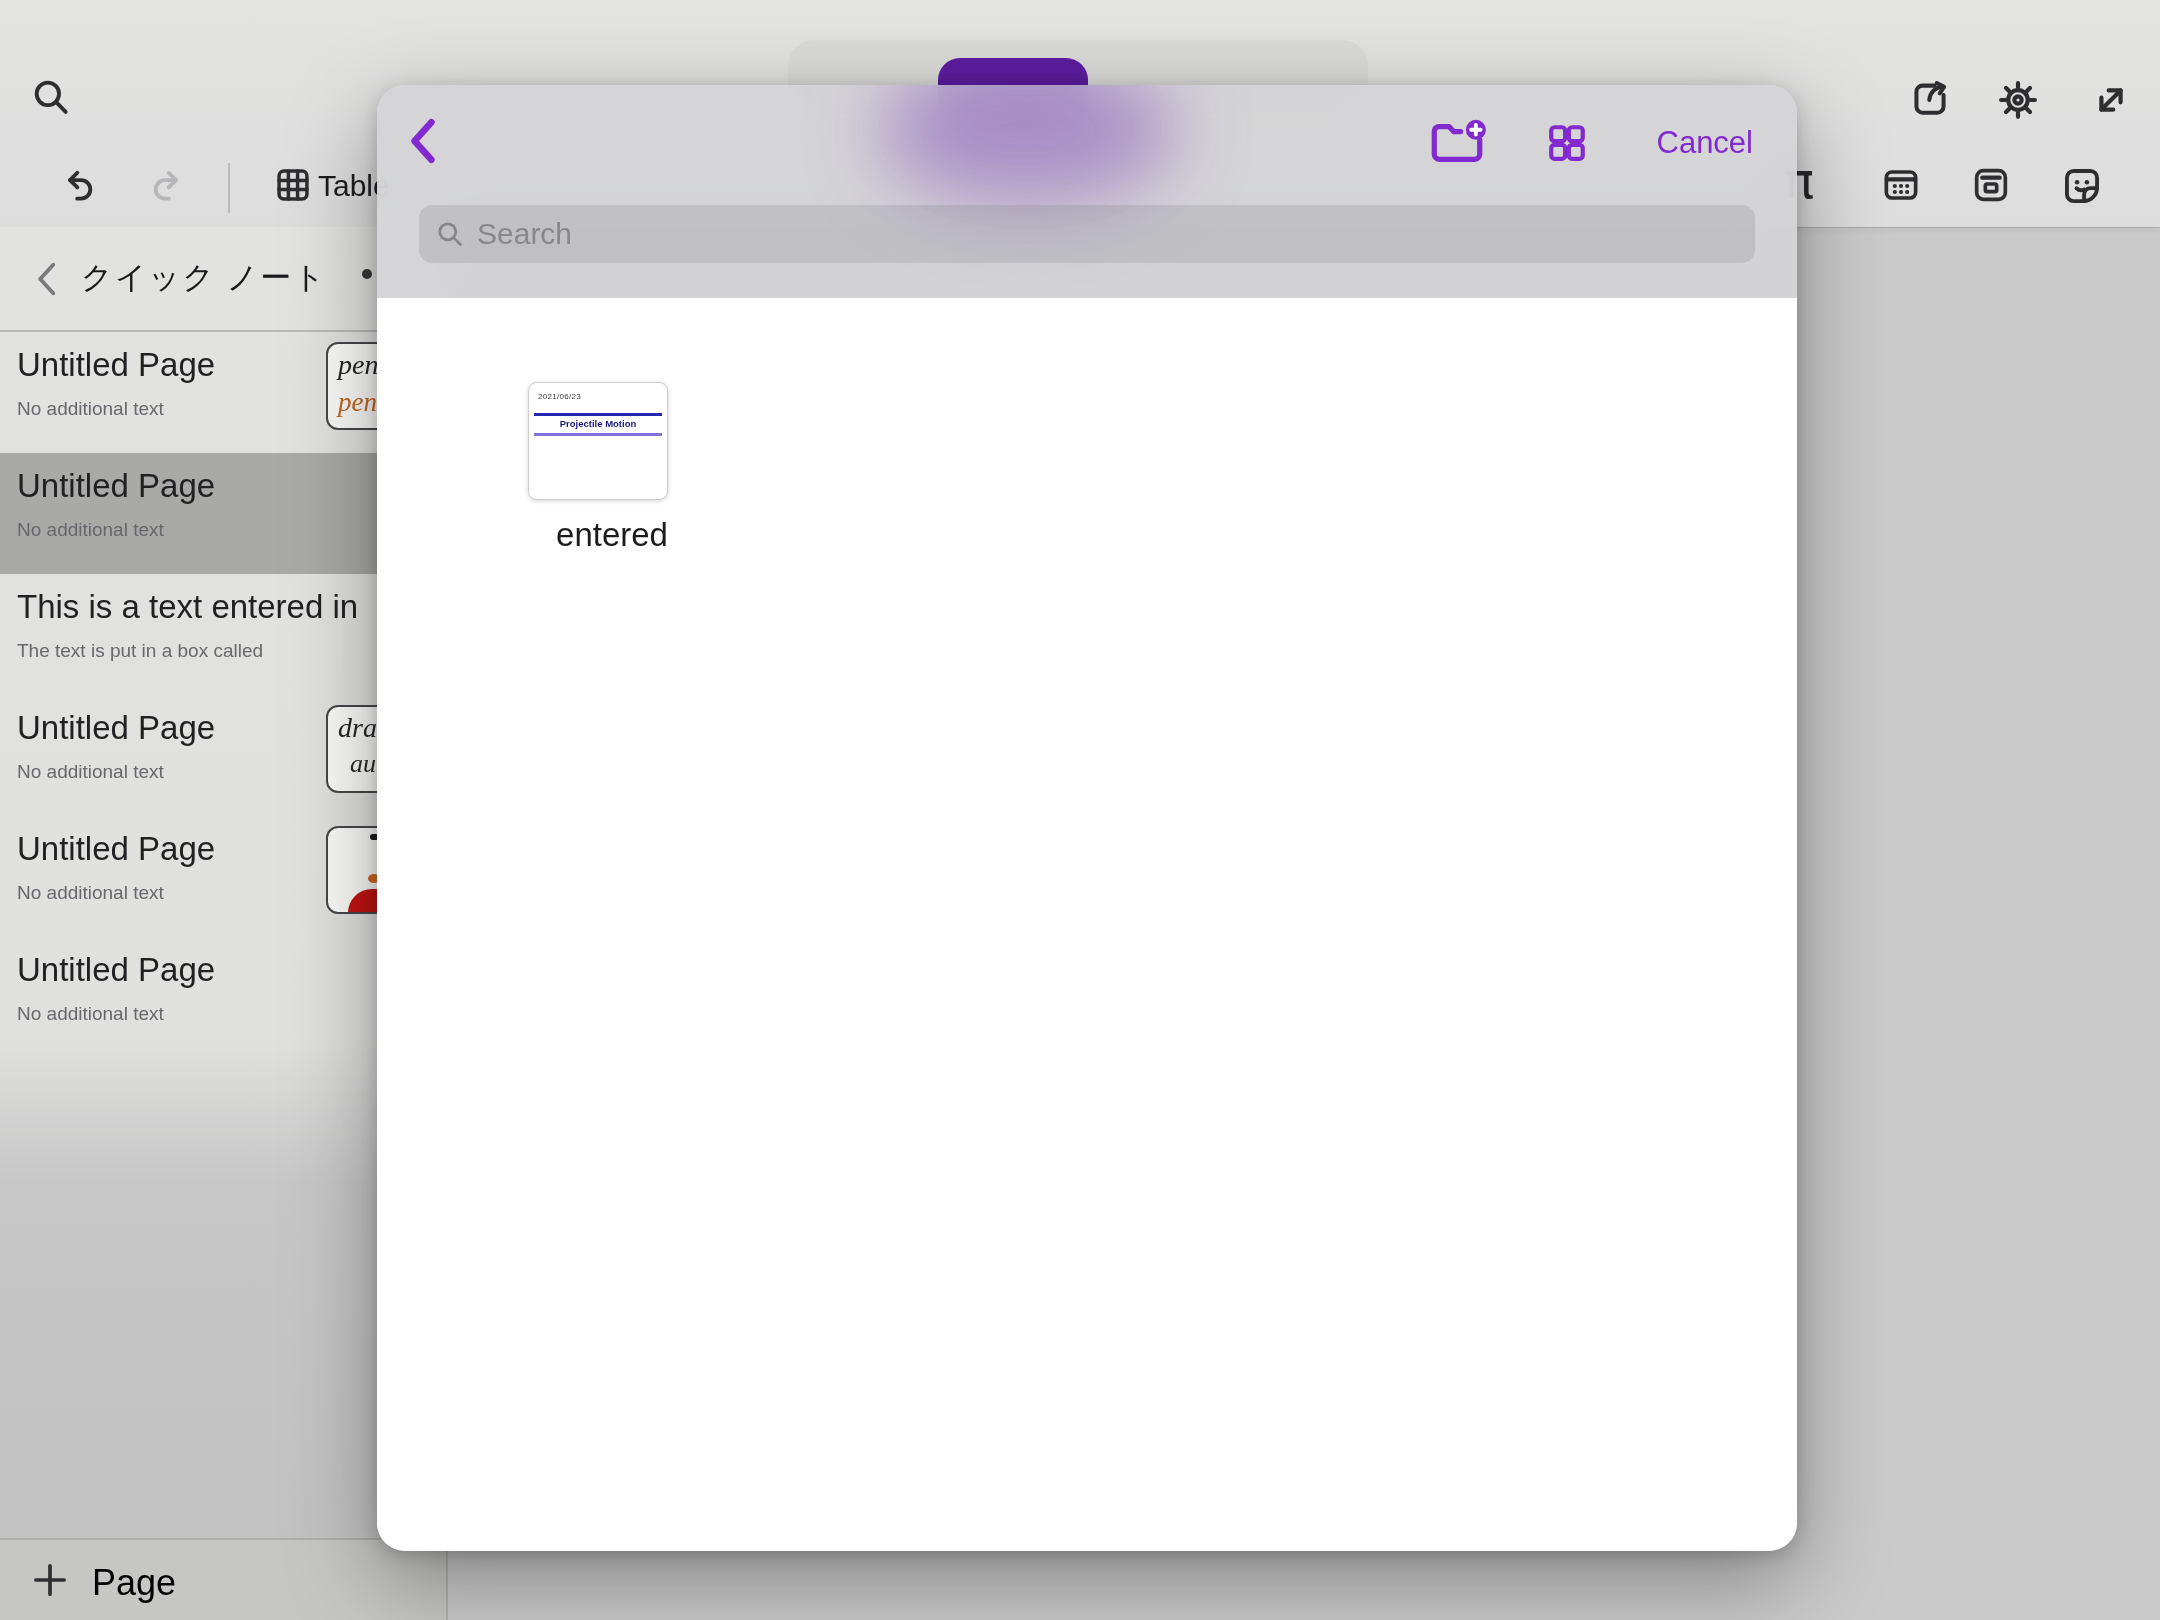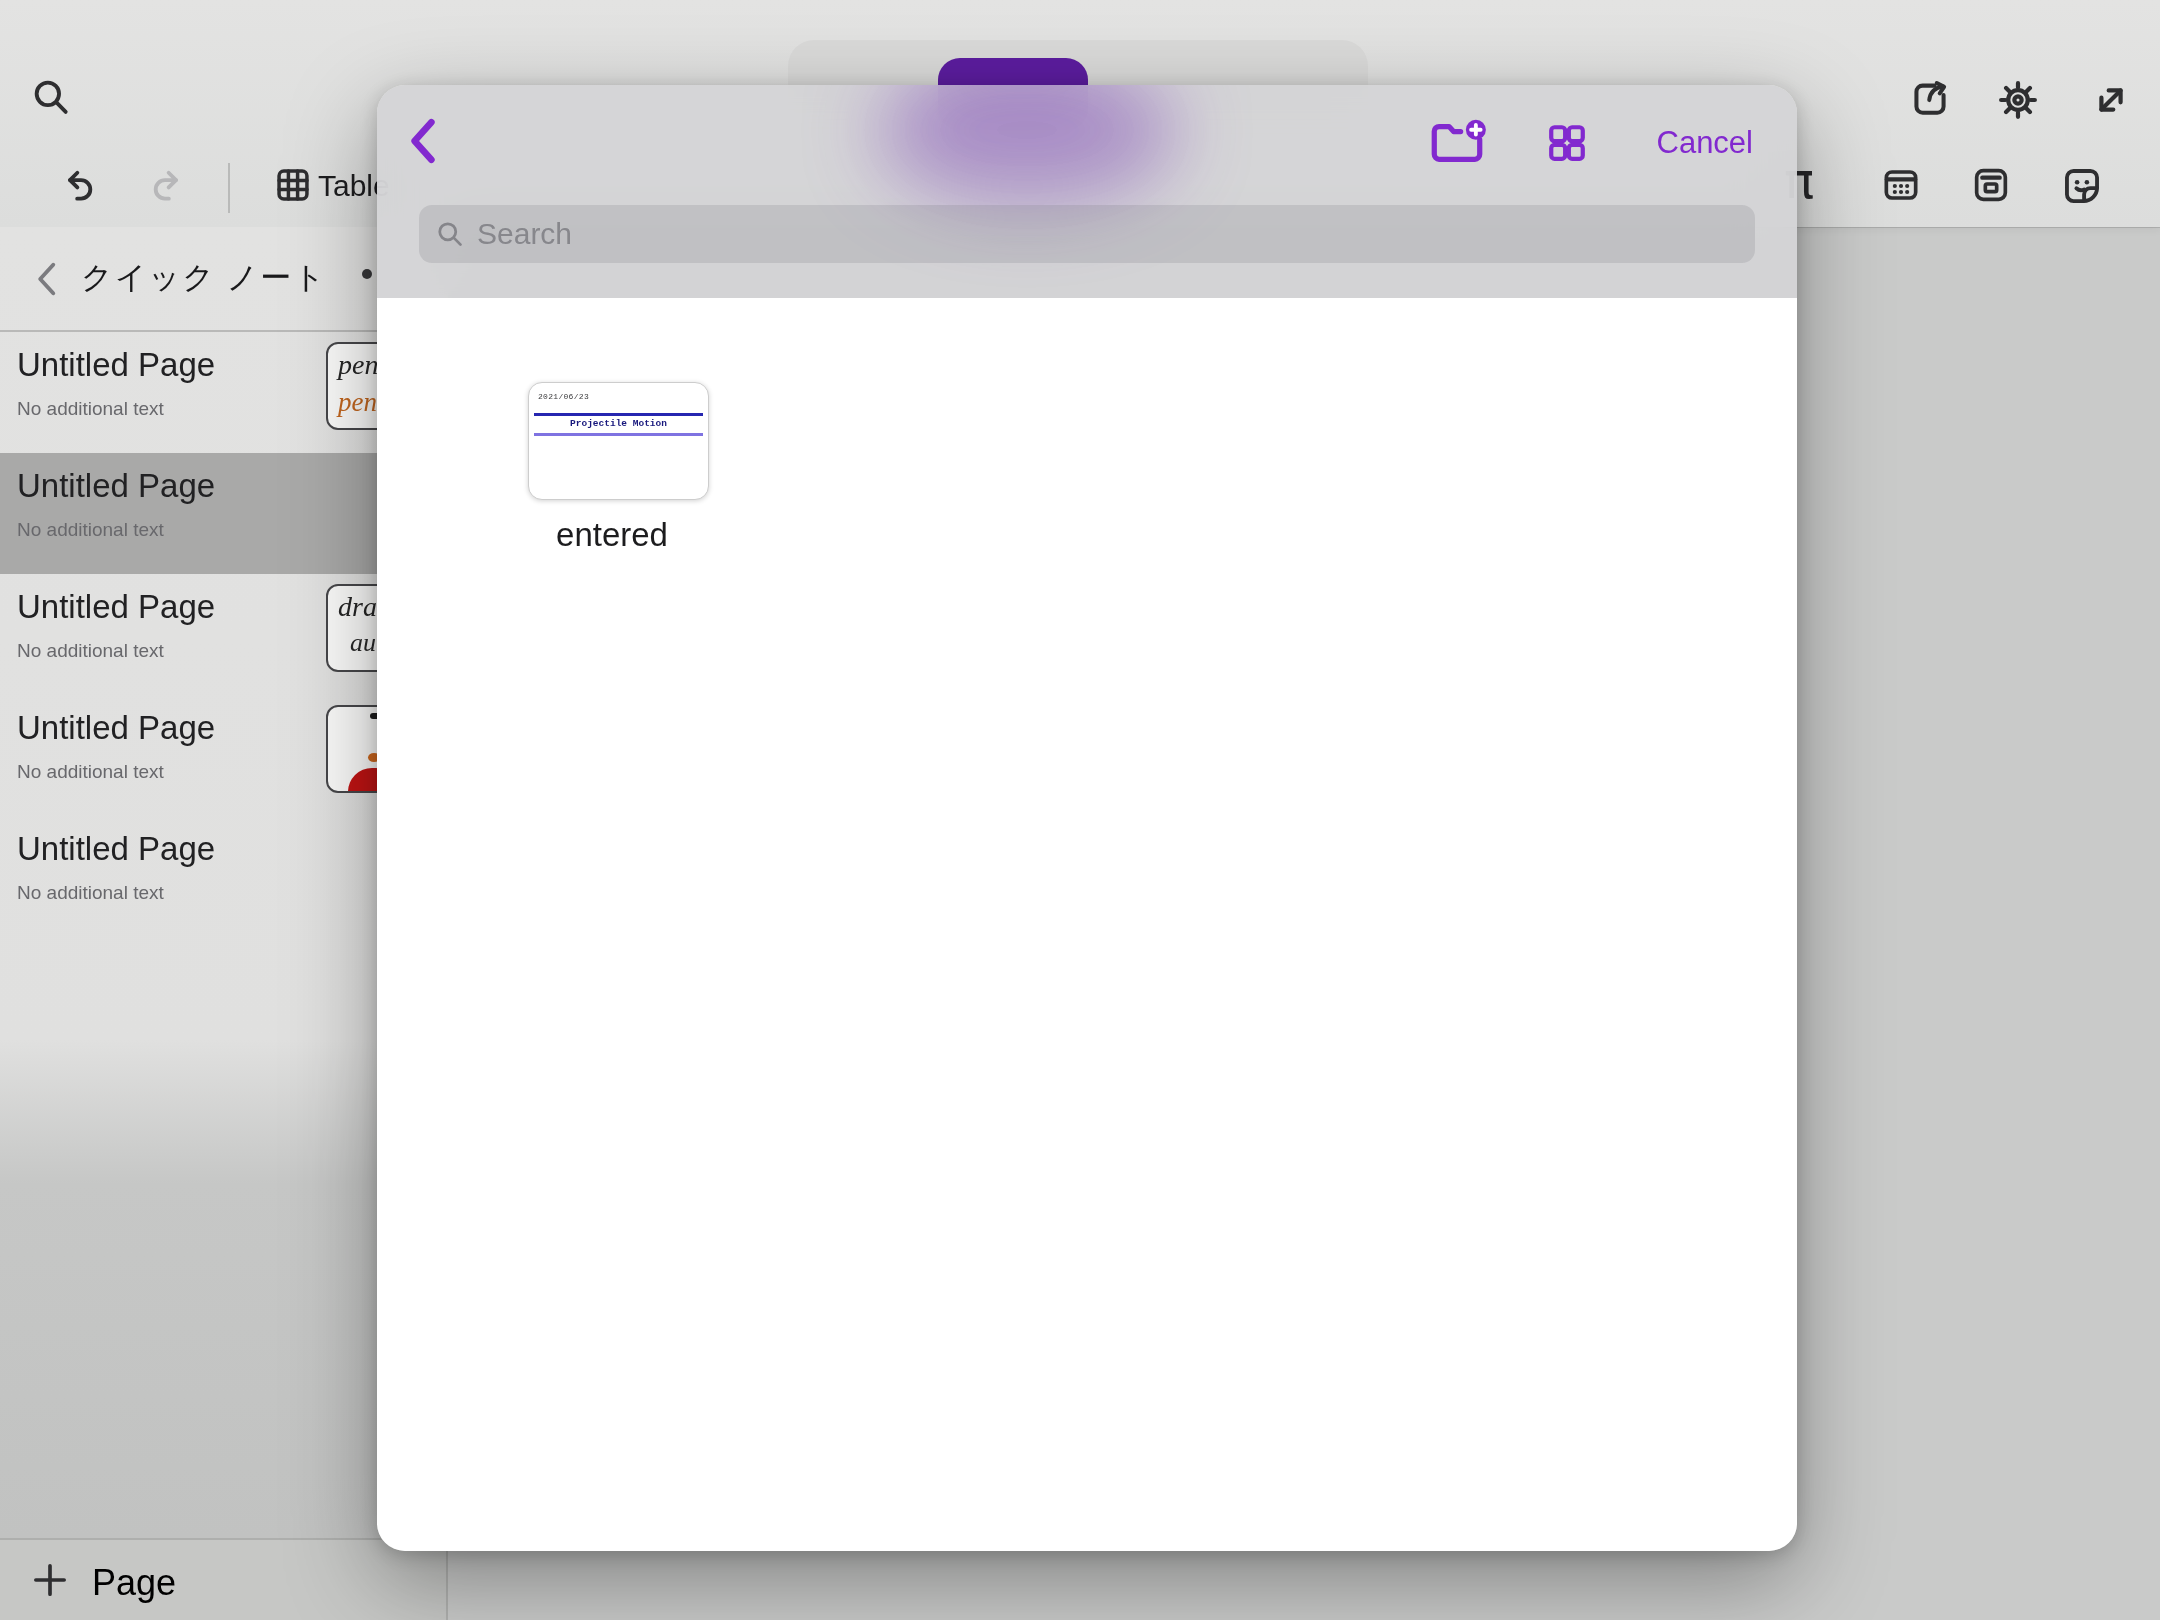--- a/index.html
+++ b/index.html
@@ -63,22 +63,22 @@
   .m-grid{position:absolute;left:1168px;top:36px;}
   .m-cancel{position:absolute;right:44px;top:40px;font-size:31px;color:#8229cf;}
   .m-search{position:absolute;left:42px;top:120px;width:1336px;height:58px;border-radius:13px;
     background:rgba(125,125,132,.22);display:flex;align-items:center;box-sizing:border-box;padding:16px 16px;}
   .m-search input{flex:1;border:none;outline:none;background:transparent;font-size:30px;color:#333;
     margin-left:10px;font-family:"Liberation Sans",sans-serif;}
   .m-search input::placeholder{color:#87878c;}
   .modal-body{position:absolute;left:0;top:213px;right:0;bottom:0;background:#ffffff;}
 
   .file-tile{position:absolute;left:151px;top:84px;width:168px;height:118px;cursor:pointer;}
-  .tile-card{position:absolute;left:0;top:0;width:181px;height:118px;background:#fff;border:1.5px solid #cdcdcd;
-    border-radius:14px;box-sizing:border-box;box-shadow:0 1px 5px rgba(0,0,0,.18);overflow:hidden;font-family:Liberation Mono, monospace;}
+  .tile-card{position:absolute;left:0;top:0;width:140px;height:118px;background:#fff;border:1.5px solid #cdcdcd;
+    border-radius:9px;box-sizing:border-box;box-shadow:0 1px 5px rgba(0,0,0,.18);overflow:hidden;}
   .tile-date{position:absolute;left:9px;top:9px;font-size:8px;color:#3c3c3e;letter-spacing:.3px;}
   .tile-rule1{position:absolute;left:5px;right:5px;top:30px;height:2.5px;background:#2626b0;}
   .tile-doc-title{position:absolute;left:0;right:0;top:35px;text-align:center;font-size:9.5px;font-weight:bold;color:#18187d;}
   .tile-rule2{position:absolute;left:5px;right:5px;top:50px;height:3px;background:#7f73e1;}
   .file-name{position:absolute;left:-60px;top:134px;width:288px;text-align:center;font-size:33px;color:#1c1c1e;}
 </style>
 </head>
 <body>
 
 <div id="screen">
@@ -209,20 +209,24 @@
         <div class="ink1">pen</div>
         <div class="ink2">pen</div>
       </div>
     </div>
 
     <div class="sb-row selected">
       <div class="t">Untitled Page</div>
       <div class="s">No additional text</div>
     </div>
 
+    <div class="sb-row">
+      <div class="t">This is a text entered in</div>
+      <div class="s">The text is put in a box called</div>
+    </div>
 
     <div class="sb-row">
       <div class="t">Untitled Page</div>
       <div class="s">No additional text</div>
       <div class="thumb">
         <div class="ink1">dra</div>
         <div class="ink2b">au</div>
       </div>
     </div>
 

